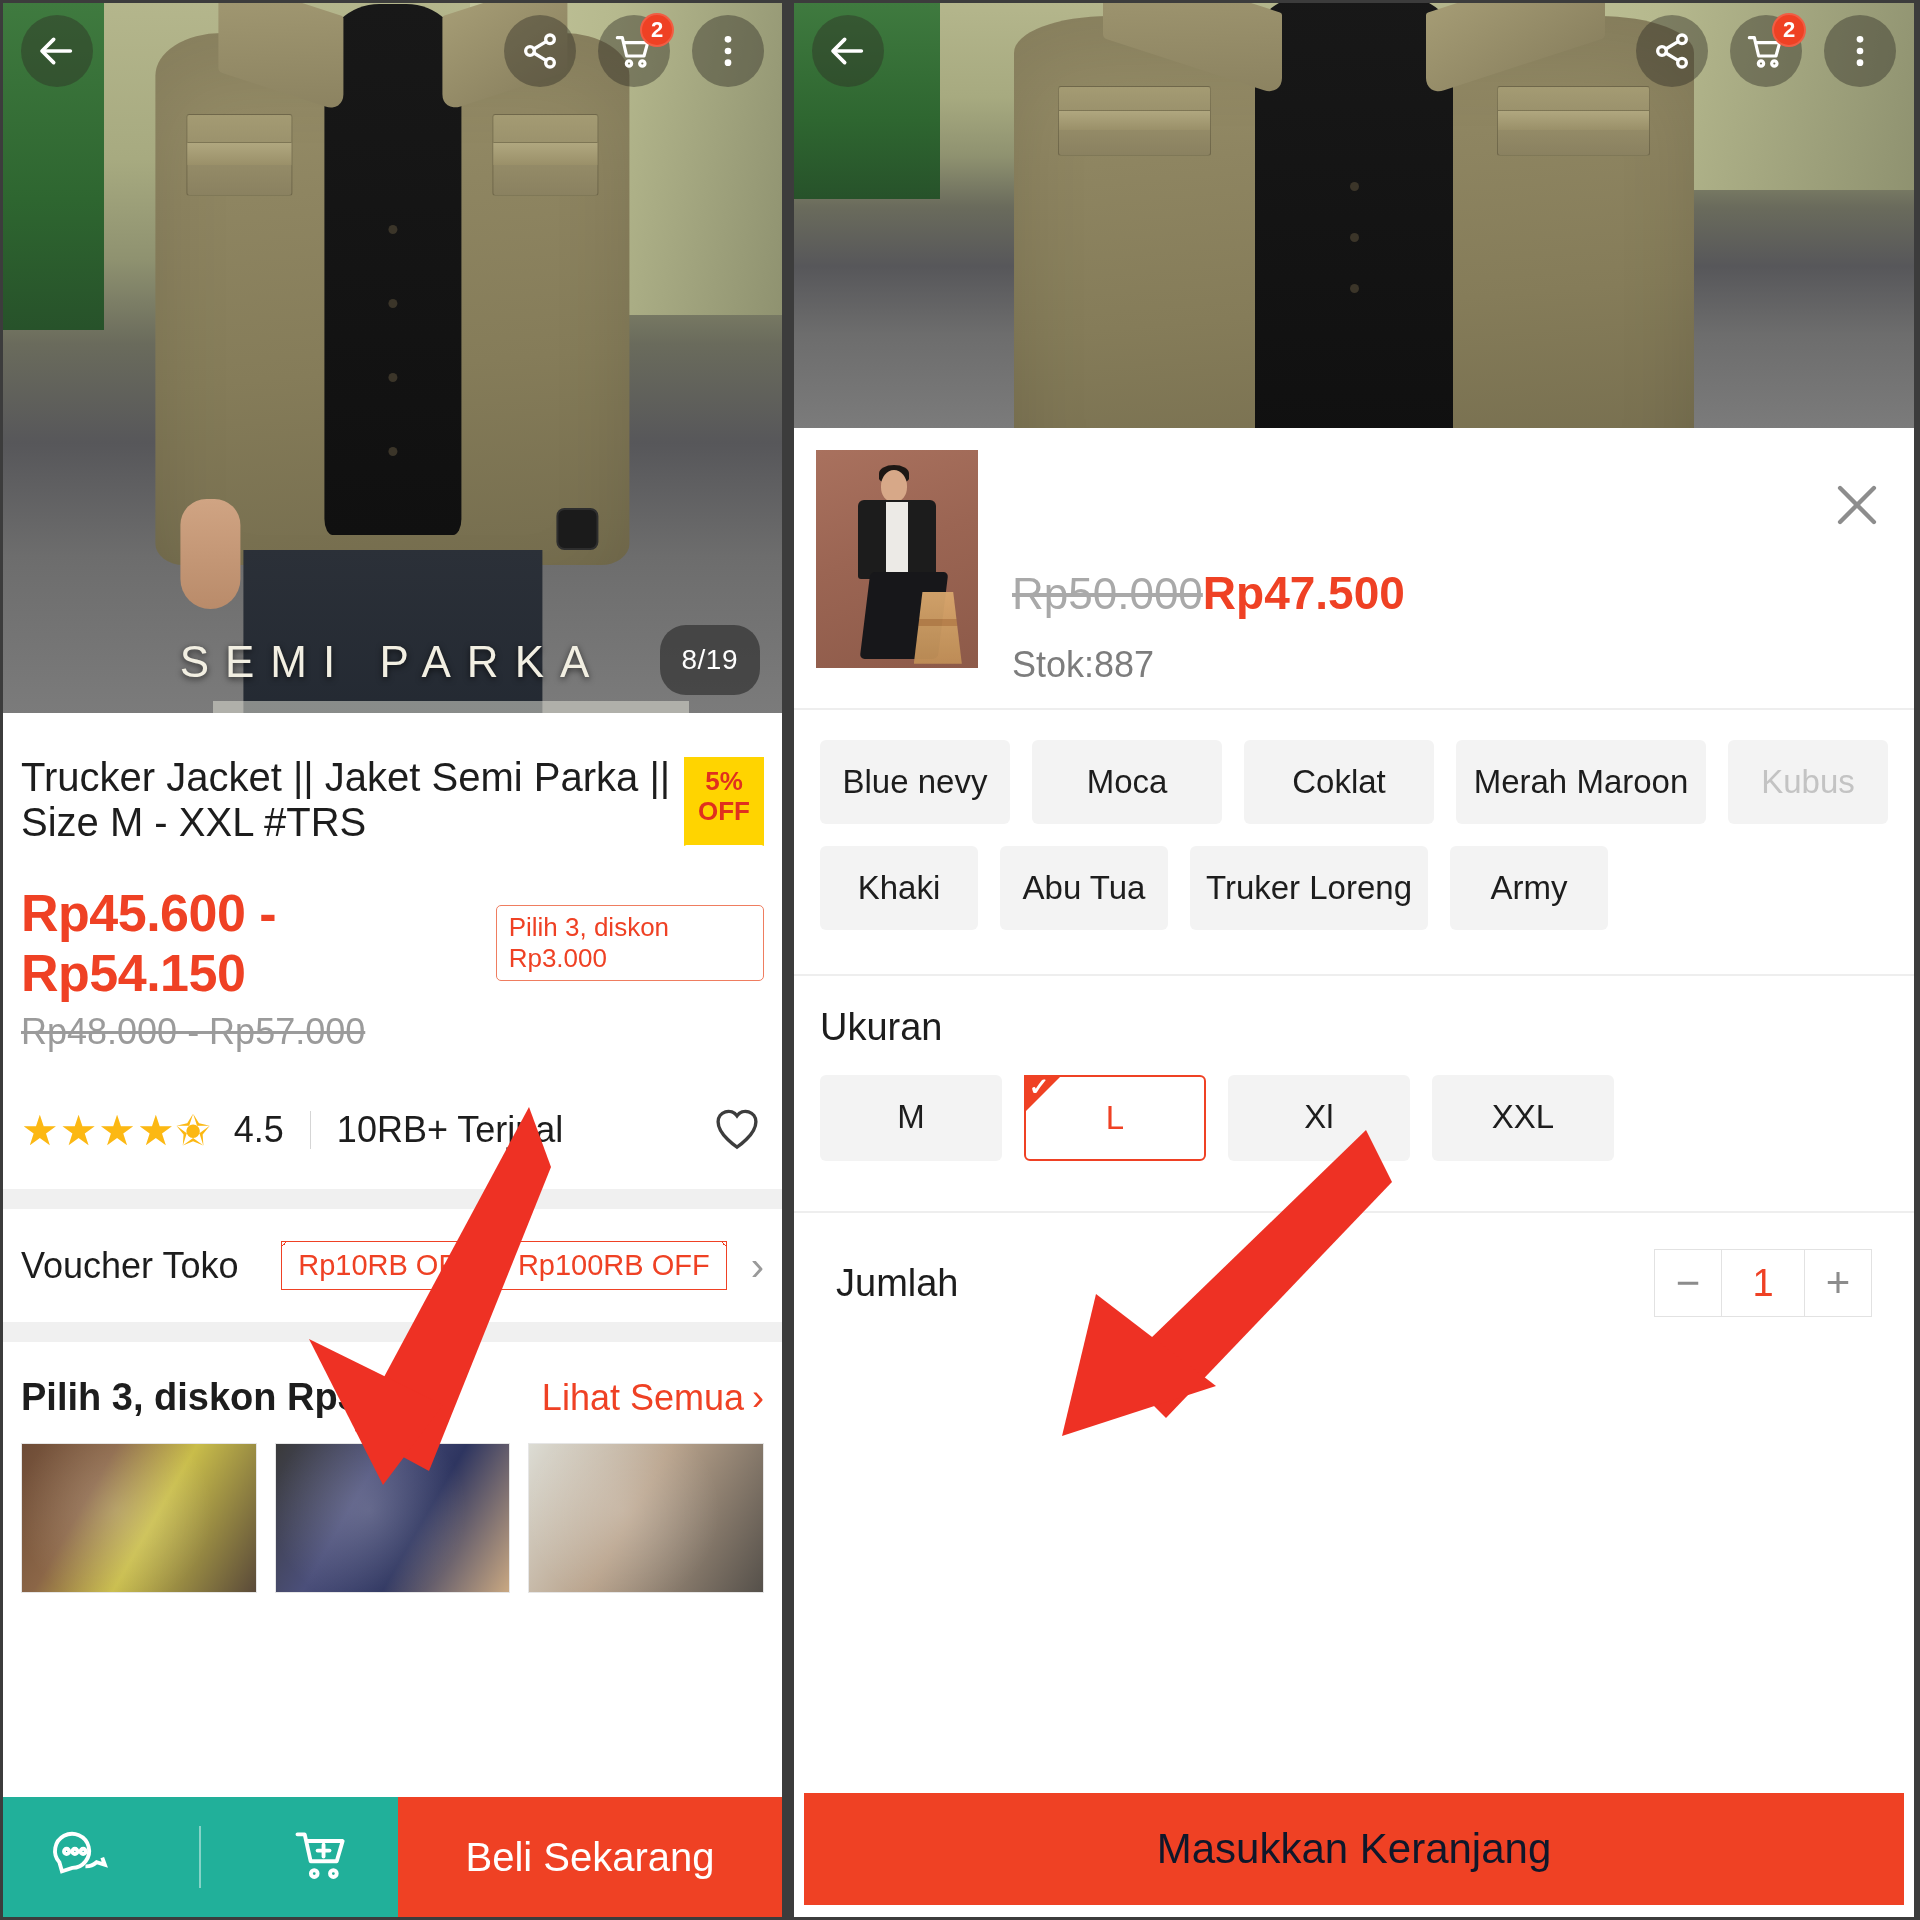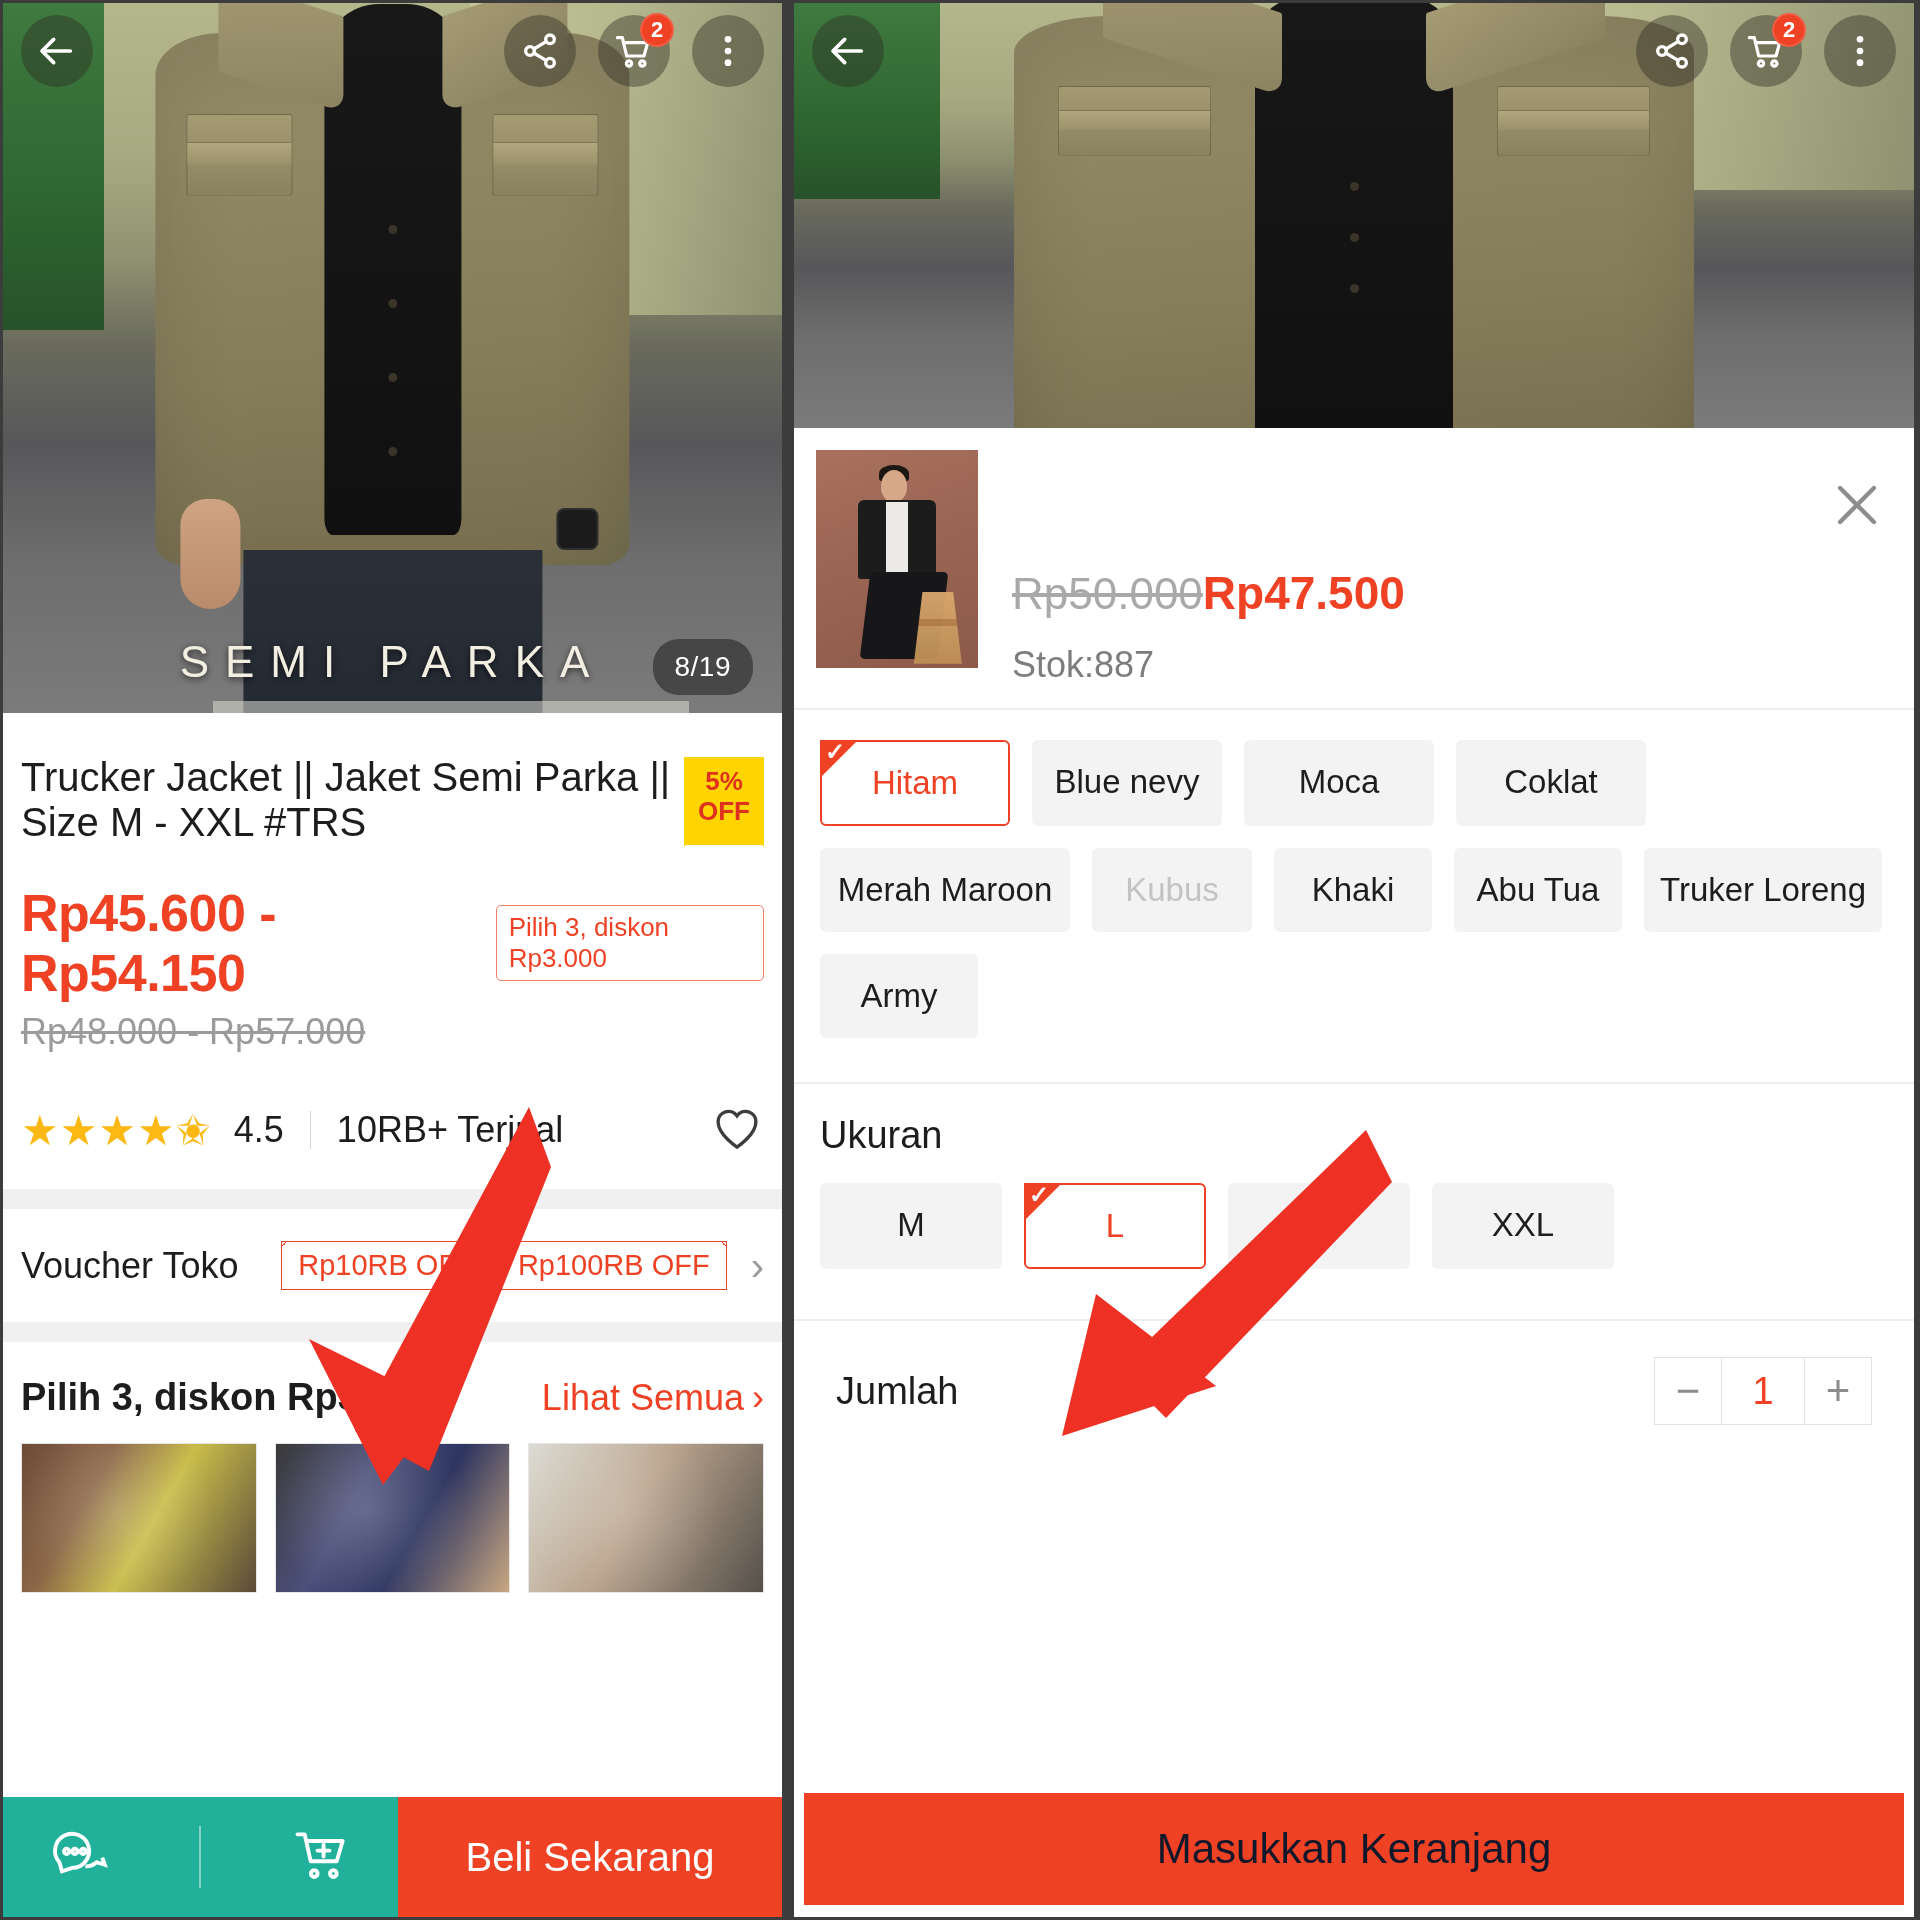--- a/index.html
+++ b/index.html
@@ -169,24 +169,24 @@
     min-width: 34px; height: 34px;
     border-radius: 17px;
     background: #ef4124;
     color: #fff;
     font-size: 22px; font-weight: 700;
     display: flex; align-items: center; justify-content: center;
     border: 2px solid rgba(255,255,255,.15);
   }
   .counter {
     position: absolute;
-    right: 29px; bottom: 18px;
+    right: 22px; bottom: 18px;
     background: rgba(40,40,40,.62);
     color: #fff;
-    padding: 12px 22px;
+    padding: 19px 22px;
     border-radius: 26px;
     font-size: 28px;
     letter-spacing: .5px;
     margin-top: 24px;
   }
 
   
   .info { padding: 0 18px; background: #fff; }
   .title-row { display: flex; gap: 12px; padding-top: 42px; }
   .ptitle {
@@ -688,21 +688,20 @@
             <line x1="5" y1="5" x2="19" y2="19"></line>
               <line x1="19" y1="5" x2="5" y2="19"></line>
           </svg>
         </div>
       </div>
 
       <div class="hr-light"></div>
 
       <div class="opt-group">
         <div class="chips">
-          <div class="chip sel w4">Hitam</div>
           <div class="chip w4">Blue nevy</div>
           <div class="chip w4">Moca</div>
           <div class="chip w4">Coklat</div>
           <div class="chip w-maroon">Merah Maroon</div>
           <div class="chip disabled w-kubus">Kubus</div>
           <div class="chip w-khaki">Khaki</div>
           <div class="chip w-abu">Abu Tua</div>
           <div class="chip w-truker">Truker Loreng</div>
           <div class="chip w-army">Army</div>
         </div>

